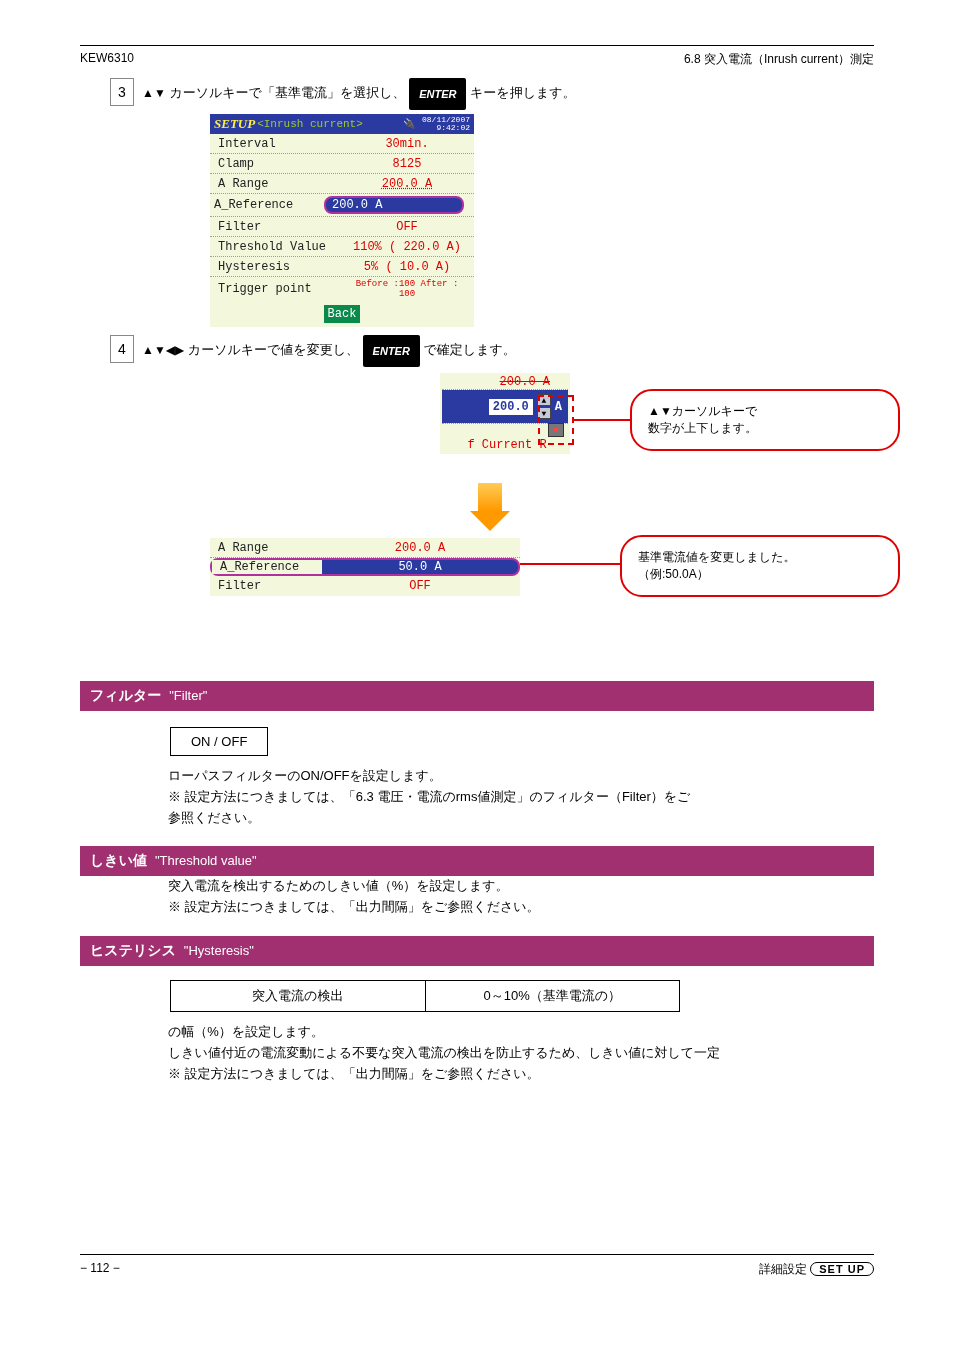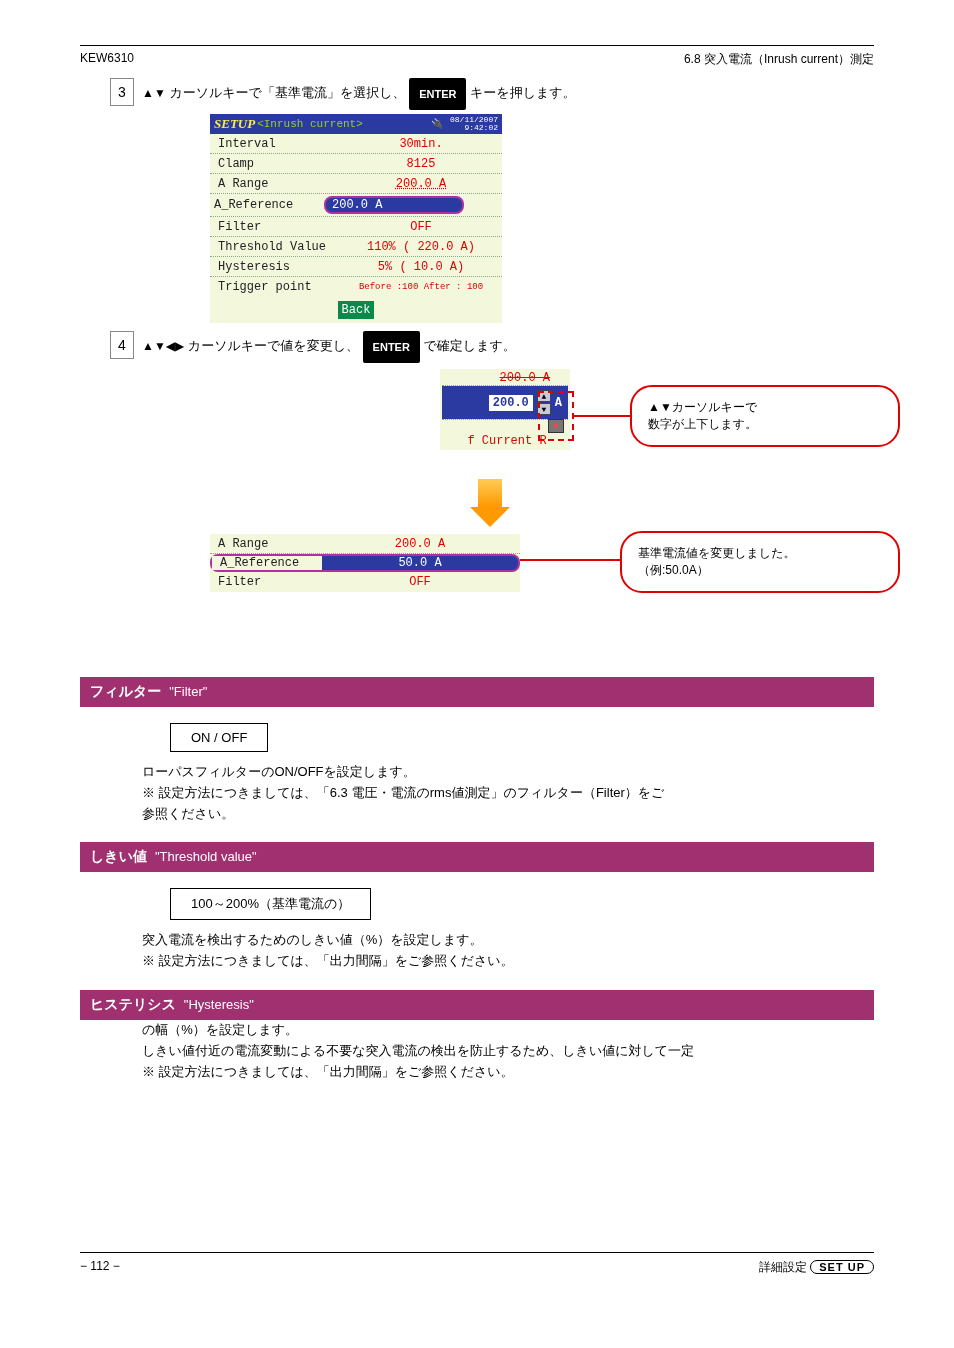--- a/index.html
+++ b/index.html
@@ -49,24 +49,25 @@
   }
   .black-key {
     background: #000;
     color: #fff;
     padding: 3px 10px;
     border-radius: 2px;
     font-size: 11px;
     font-weight: bold;
     display: inline-block;
     vertical-align: middle;
+    font-style: italic;
   }
   
   .screenshot {
-    width: 292px;
+    width: 264px;
     margin-left: 130px;
     border: none;
     font-family: "Courier New", monospace;
     font-size: 12px;
     background: #f3f7dc;
   }
   .scr-titlebar {
     background: #2a3aa0;
     color: #fff;
     display: flex;
@@ -256,21 +257,21 @@
   }
   .section-bar .sec-en { font-weight: normal; font-size: 13px; margin-left: 4px; }
   .boxed {
     border: 1px solid #000;
     display: inline-block;
     padding: 6px 20px;
     margin: 16px 0 10px 90px;
     font-size: 13px;
   }
   .sec-body {
-    margin-left: 62px;
+    margin-left: 88px;
     font-size: 13px;
     line-height: 1.6;
   }
   .two-col-box {
     display: flex;
     margin: 14px 0 10px 90px;
     width: 510px;
   }
   .two-col-box > div {
     border: 1px solid #000;
@@ -449,30 +450,33 @@
     <div>ローパスフィルターのON/OFFを設定します。</div>
     <div>※ 設定方法につきましては、「6.3 電圧・電流のrms値測定」のフィルター（Filter）をご</div>
     <div>参照ください。</div>
   </div>
 
   
   <div class="section-bar">
     <span>しきい値</span>
     <span class="sec-en">"Threshold value"</span>
   </div>
-  <div class="boxed">100～200%（基準電流の）</div>
   <div class="sec-body">
     <div>突入電流を検出するためのしきい値（%）を設定します。</div>
     <div>※ 設定方法につきましては、「出力間隔」をご参照ください。</div>
   </div>
 
   
   <div class="section-bar">
     <span>ヒステリシス</span>
     <span class="sec-en">"Hysteresis"</span>
+  </div>
+  <div class="two-col-box">
+    <div>突入電流の検出</div>
+    <div>0～10%（基準電流の）</div>
   </div>
   <div class="sec-body">
     <div>の幅（%）を設定します。</div>
     <div>しきい値付近の電流変動による不要な突入電流の検出を防止するため、しきい値に対して一定</div>
     <div>※ 設定方法につきましては、「出力間隔」をご参照ください。</div>
   </div>
 
   
   <div class="footer">
     <span>− 112 −</span>

